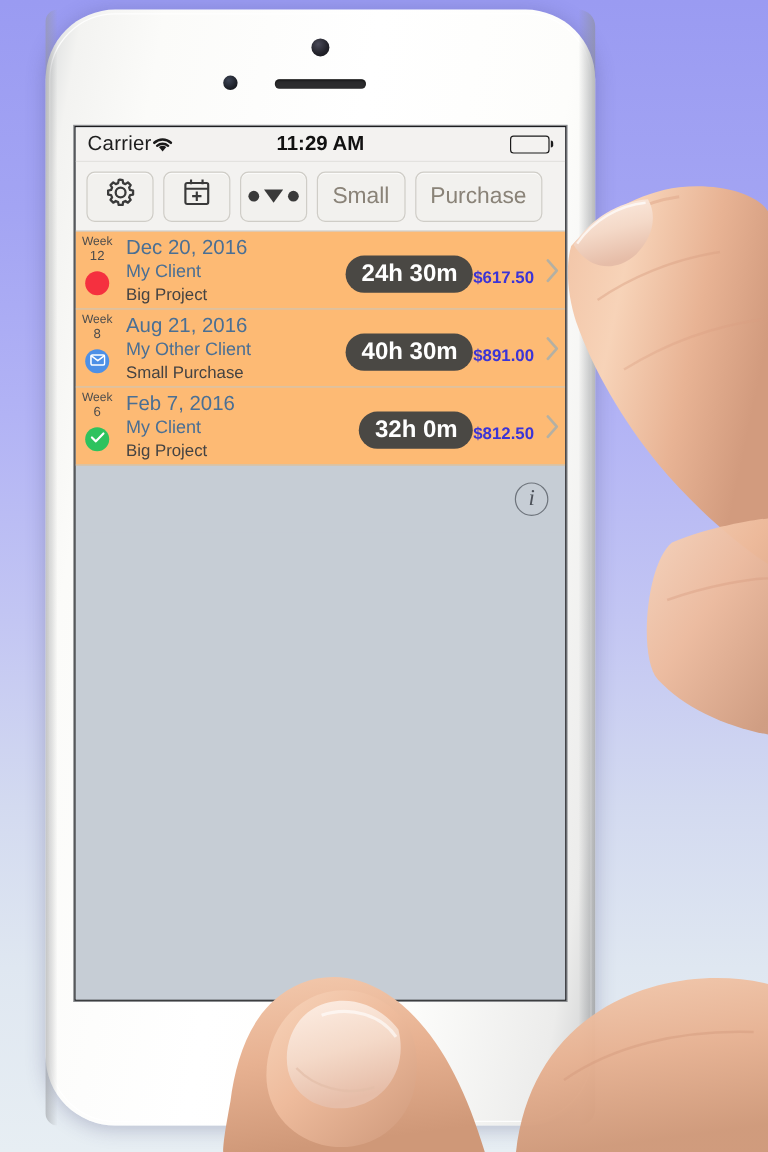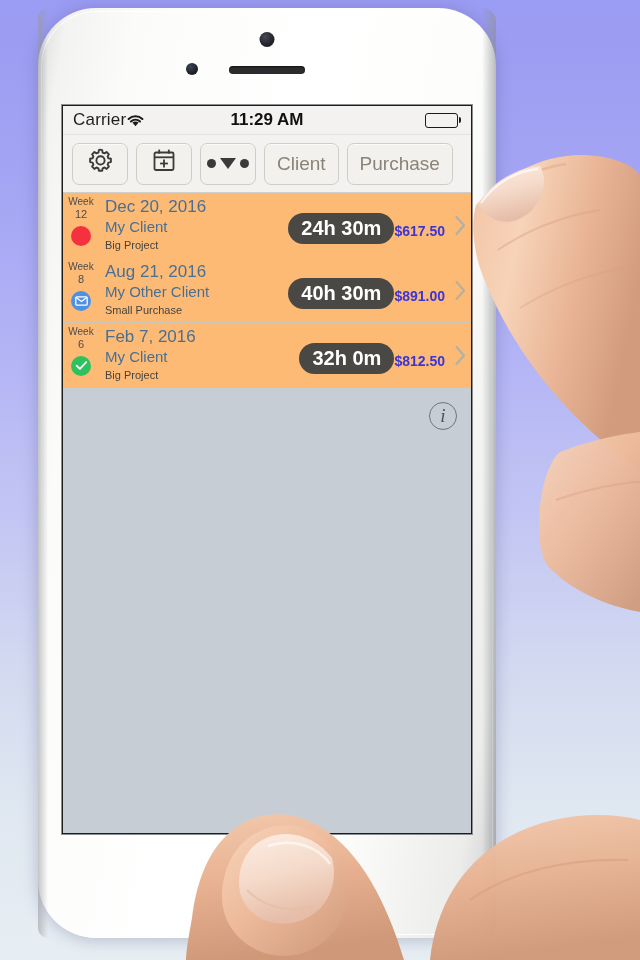--- a/index.html
+++ b/index.html
@@ -226,21 +226,21 @@
   .row-main {
     flex: 1 1 auto;
     padding: 4px 0 0 6px;
     display: flex;
     flex-direction: column;
     justify-content: flex-start;
     min-width: 0;
   }
   .row-date    { font-size: 17px; color: #4a6f94; line-height: 20px; white-space: nowrap; }
   .row-client  { font-size: 15px; color: #4a6f94; line-height: 19px; white-space: nowrap; }
-  .row-project { font-size: 11px; color: #444343; line-height: 19px; white-space: nowrap; }
+  .row-project { font-size: 14px; color: #444343; line-height: 19px; white-space: nowrap; }
 
   .row-right {
     flex: 0 0 auto;
     display: flex;
     flex-direction: row;
     align-items: center;
     justify-content: flex-start;
     padding: 6px 4px 0 0;
     min-width: 110px;
   }
@@ -369,21 +369,21 @@
           </span>
         </div>
 
         <div class="tbtn sort-btn">
           <span class="dot-s"></span>
           <span class="tri-d"></span>
           <span class="dot-s"></span>
         </div>
 
         <div class="tbtn">
-          <span>Client</span>
+          <span>Small</span>
         </div>
 
         <div class="tbtn">
           <span>Purchase</span>
         </div>
       </div>
 
       <div id="entry-list">
 
         <div class="entry-row">

